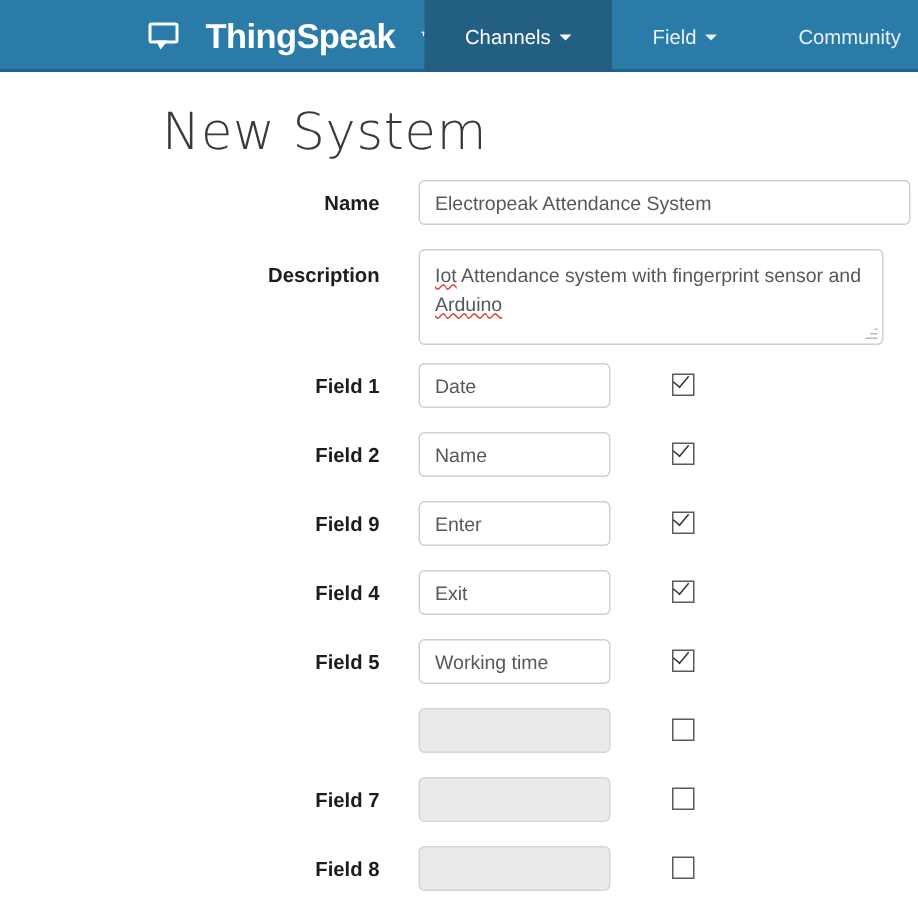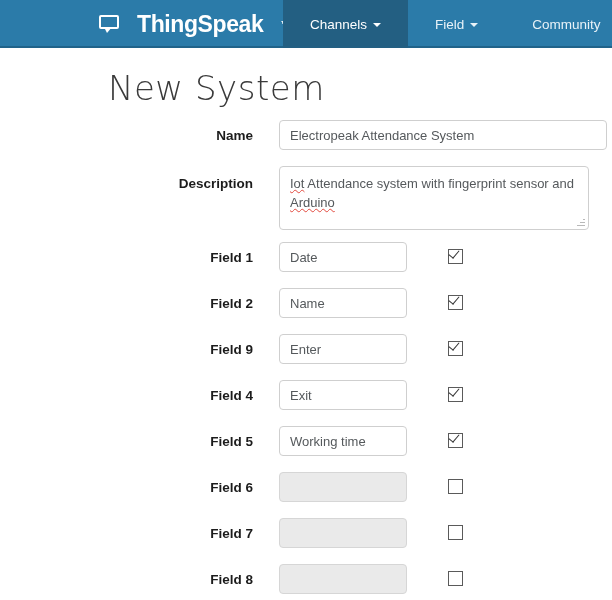--- a/index.html
+++ b/index.html
@@ -329,21 +329,20 @@
         </div>
       </div>
       <div class="form-row">
         <div class="field-label">Field 5</div>
         <input type="text" class="text-input narrow" value="Working time" style="">
         <div class="checkbox">
           <span class="tick"></span>
         </div>
       </div>
       <div class="form-row">
-        <div class="field-label">Field 6</div>
         <input type="text" class="text-input narrow disabled" disabled="" value="" style="">
         <div class="checkbox"></div>
       </div>
       <div class="form-row">
         <div class="field-label">Field 7</div>
         <input type="text" class="text-input narrow disabled" disabled="" value="" style="">
         <div class="checkbox"></div>
       </div>
       <div class="form-row">
         <div class="field-label">Field 8</div>

